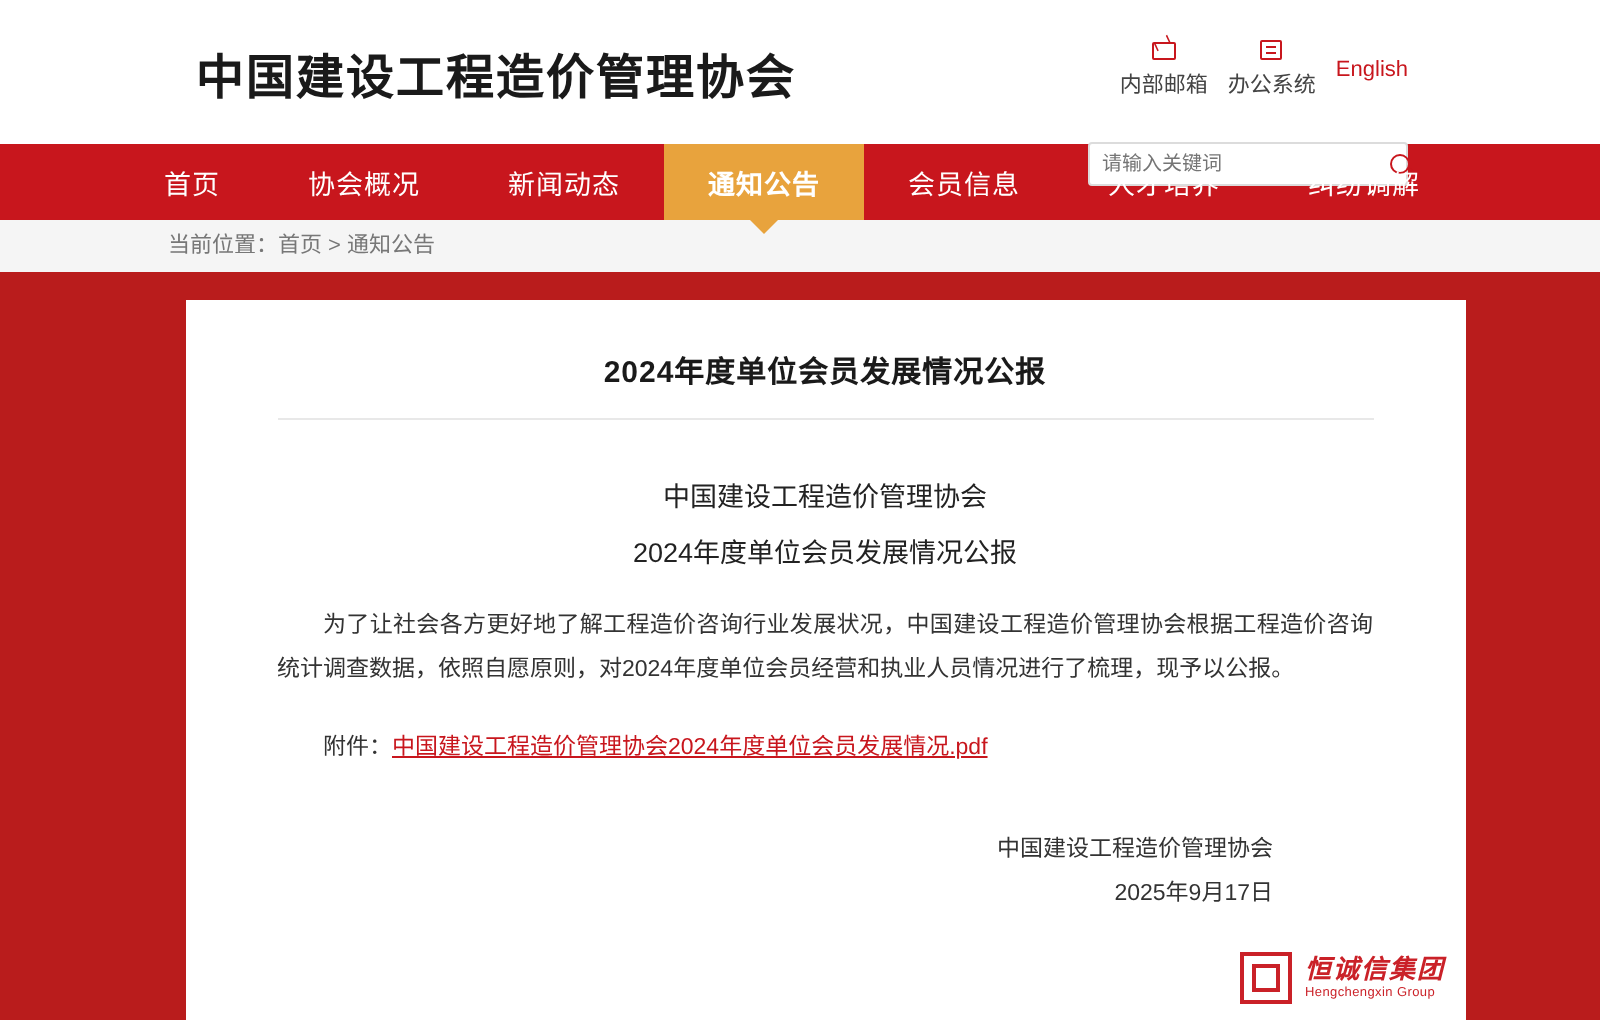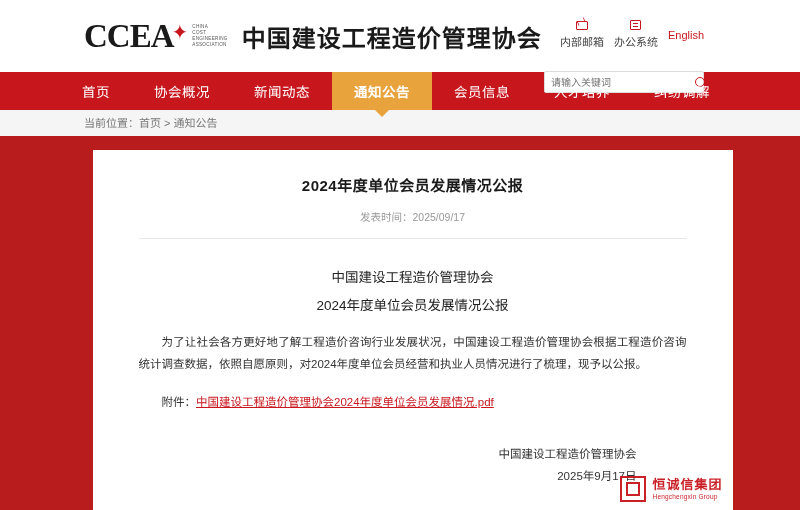--- a/index.html
+++ b/index.html
@@ -324,43 +324,34 @@
     right: 4px;
     bottom: 4px;
     border: 2px solid #c8161d;
   }
   .wm-text-cn {
     font-size: 13px;
     color: #c8161d;
     font-weight: bold;
     letter-spacing: 1px;
     line-height: 14px;
+    font-style: italic;
   }
   .wm-text-en {
     font-size: 6.5px;
     color: #c8161d;
     letter-spacing: 0.2px;
     line-height: 9px;
   }
 </style>
 </head>
 <body>
 
 <div class="header">
   <div class="logo-block">
-    <div class="logo-mark">
-      <span class="logo-ccea">CCEA</span>
-      <span class="logo-star">✦</span>
-      <span class="logo-sub">
-        <span>CHINA</span><br>
-        <span>COST</span><br>
-        <span>ENGINEERING</span><br>
-        <span>ASSOCIATION</span>
-      </span>
-    </div>
     <div class="logo-title">中国建设工程造价管理协会</div>
   </div>
 
   <div class="header-right">
     <div class="header-links">
       <span class="header-link">
         <span class="ic ic-mail"></span>
         <span>内部邮箱</span>
       </span>
       <span class="header-link">
@@ -390,23 +381,20 @@
 
 <div class="crumb-wrap">
   <div class="crumb">
     <span>当前位置：</span><a href="#">首页</a><span> &gt; </span><a href="#">通知公告</a>
   </div>
 </div>
 
 <div class="page-bg">
   <div class="article">
     <div class="art-title">2024年度单位会员发展情况公报</div>
-    <div class="art-meta">
-      <span>发表时间：</span><span>2025/09/17</span>
-    </div>
     <div class="divider"></div>
 
     <div class="body-head">中国建设工程造价管理协会</div>
     <div class="body-head" style="margin-top:2px">2024年度单位会员发展情况公报</div>
 
     <div class="para">为了让社会各方更好地了解工程造价咨询行业发展状况，中国建设工程造价管理协会根据工程造价咨询统计调查数据，依照自愿原则，对2024年度单位会员经营和执业人员情况进行了梳理，现予以公报。</div>
 
     <div class="attach">
       <span>附件：</span><a href="#">中国建设工程造价管理协会2024年度单位会员发展情况.pdf</a>
     </div>

